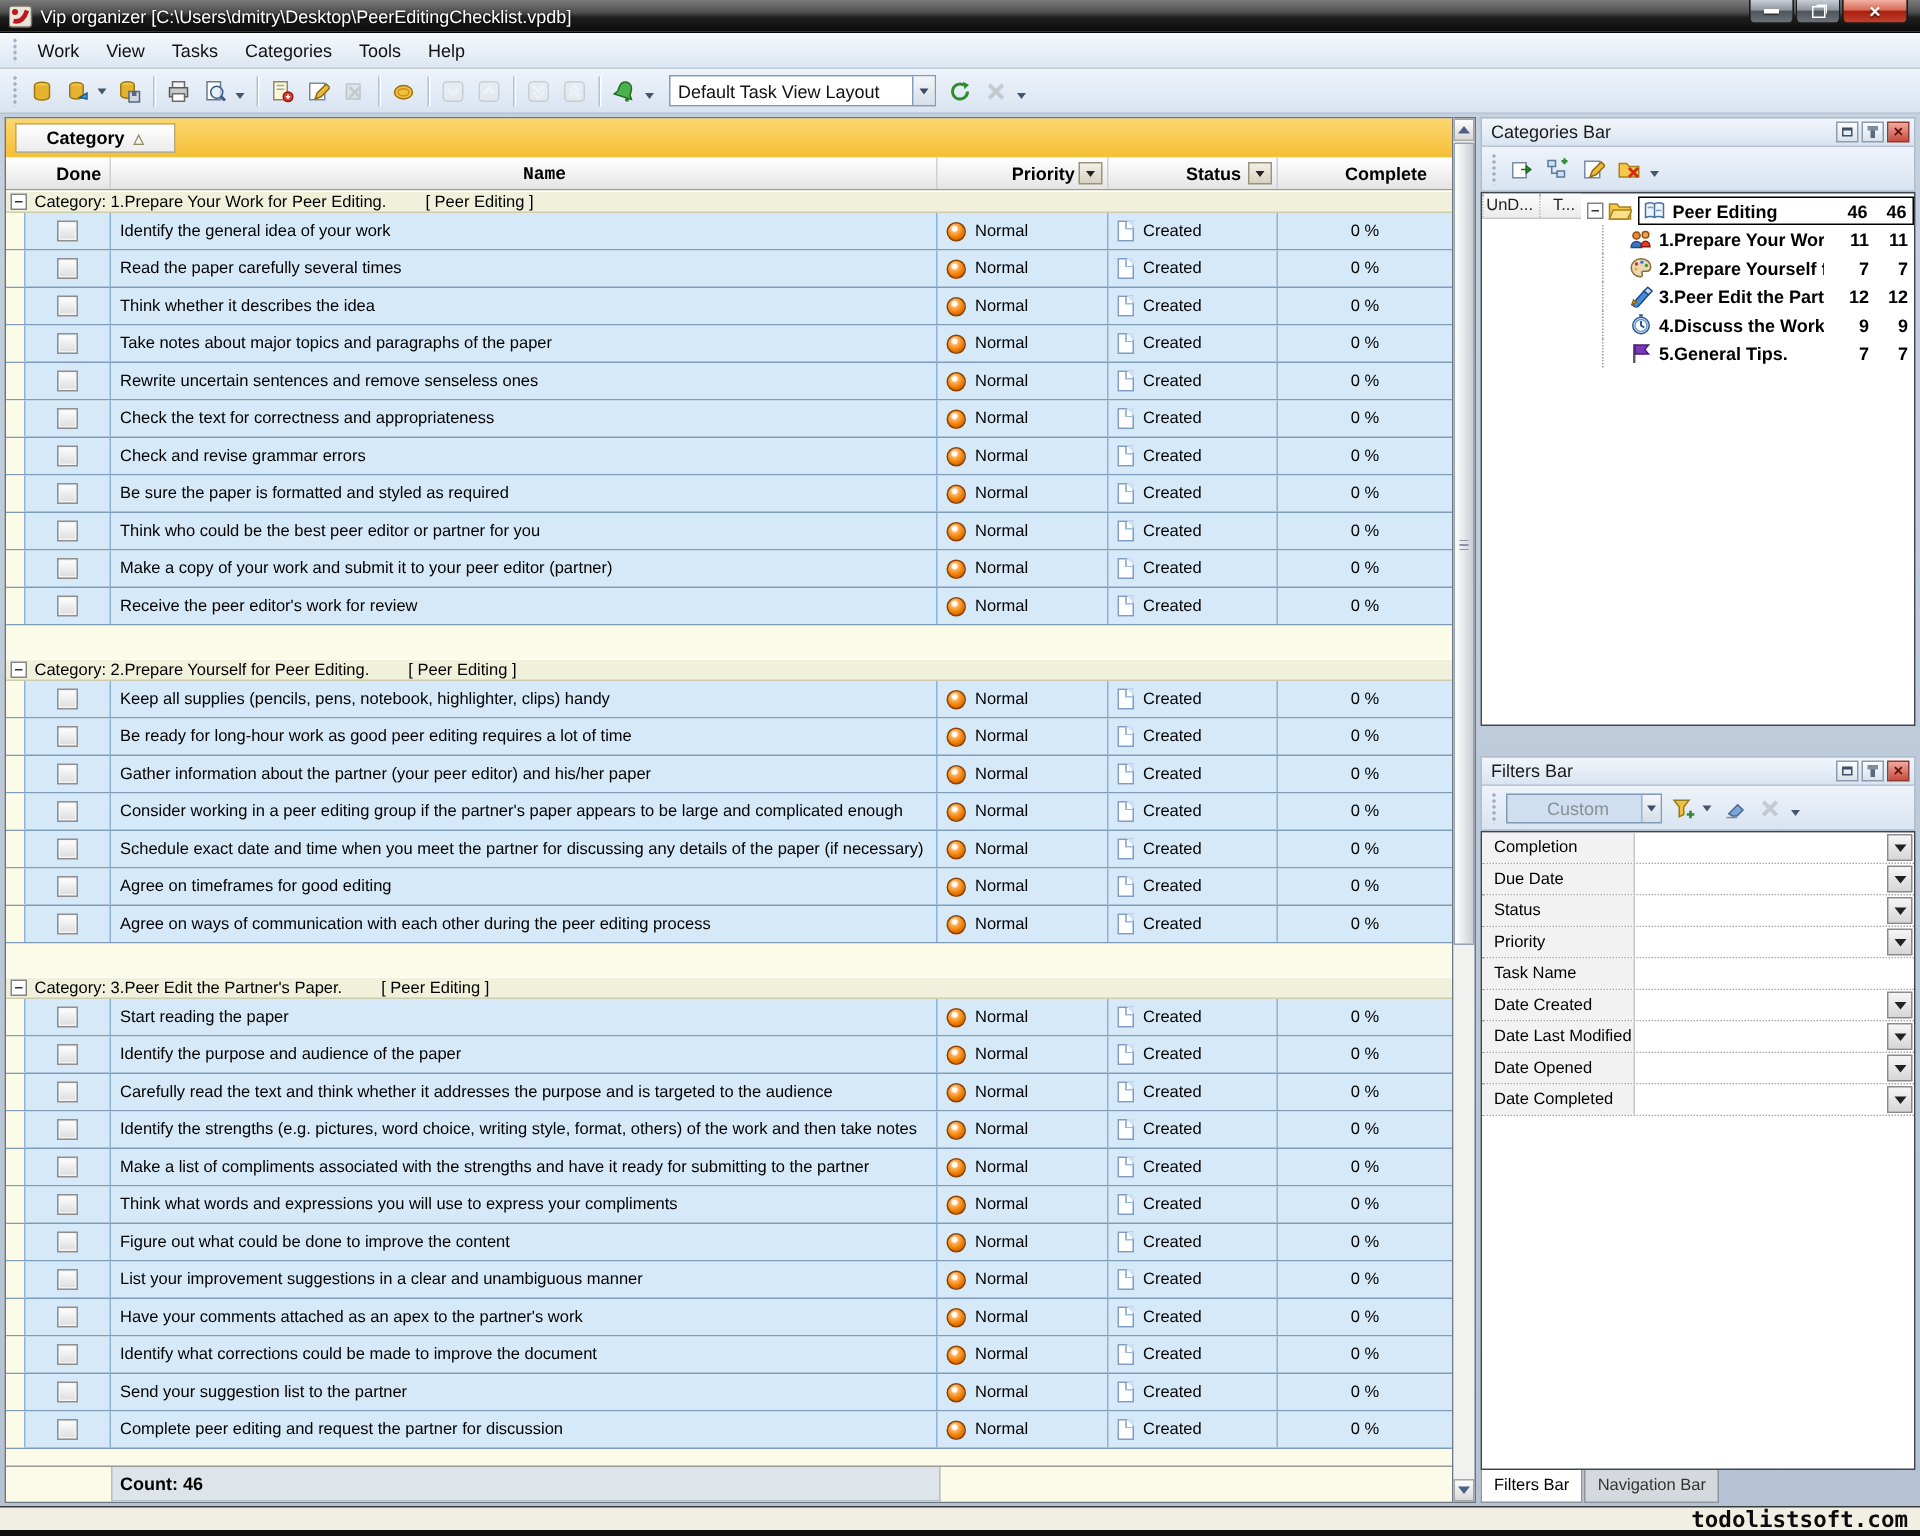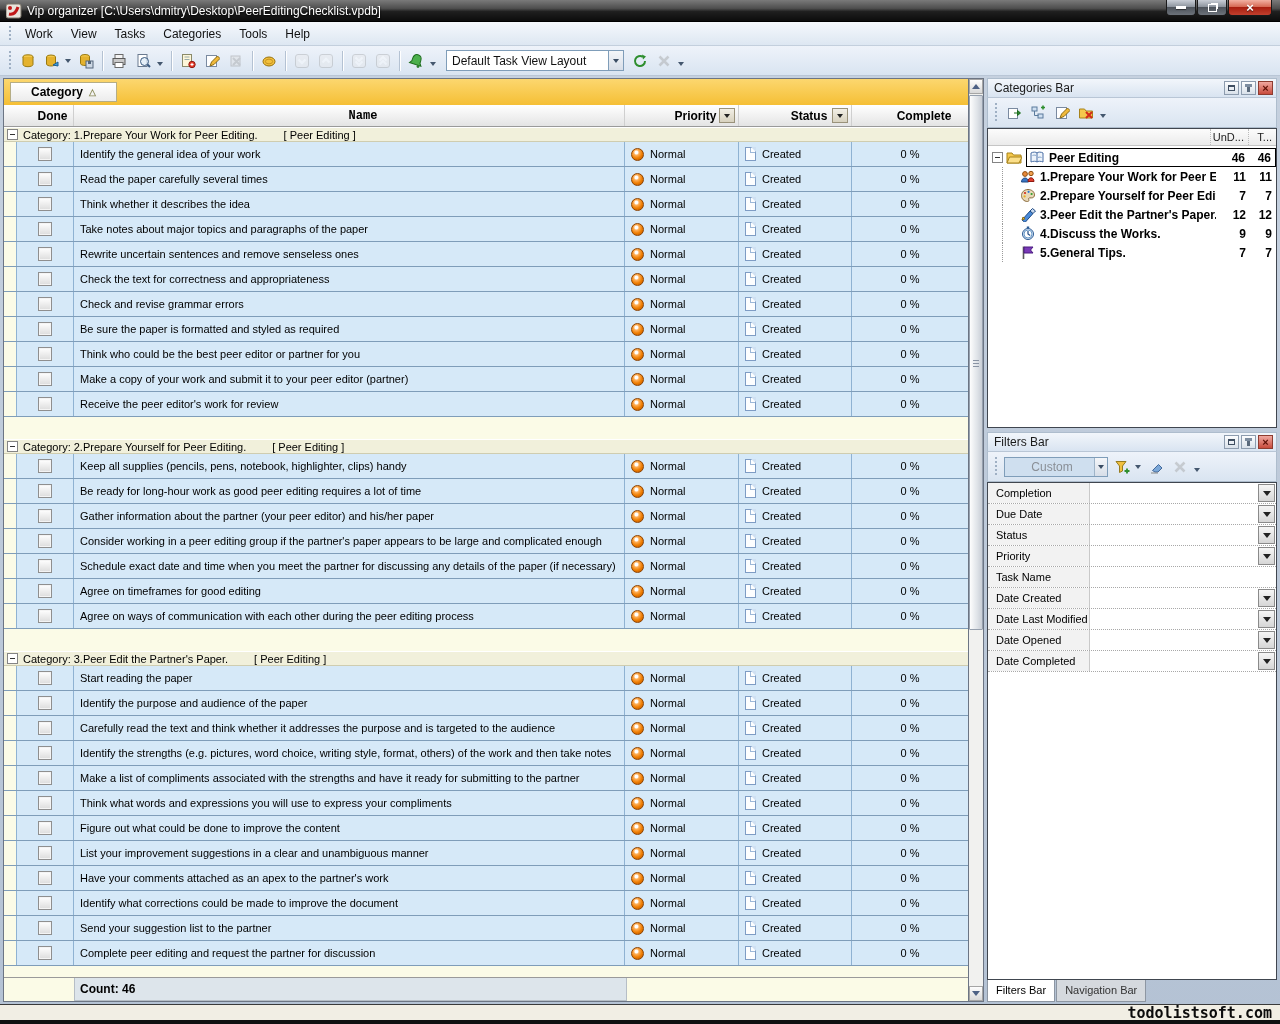--- a/index.html
+++ b/index.html
@@ -114,36 +114,36 @@
   .capbtn .rsq { width:7px; height:6px; border:1px solid #3f4e61; border-top-width:2px; }
   .capbtn .pin { width:3px; height:8px; background:#5a6a7c; position:relative; }
   .capbtn .pin::before { content:""; position:absolute; left:-2px; top:0; width:7px; height:3px; background:#7d8da0; }
   .capbtn.close { background:linear-gradient(#f0a8a0,#c84b3c); border-color:#8d3c30; }
   .capbtn.close span { color:#5d0f06; font-size:11px; font-weight:bold; line-height:1; }
 
   .panel-toolbar { height:30px; display:flex; align-items:center; background:linear-gradient(#eef3fa,#d9e4f1);
     border:1px solid #aebdcd; border-top:none; padding-left:2px; }
 
   .cat-panel { display:flex; flex-direction:column; }
-  .tree-wrap { height:300px; background:#fff; border:1px solid #40464f; overflow:hidden; display:flex; flex-direction:column; }
+  .tree-wrap { height:356px; background:#fff; border:1px solid #40464f; overflow:hidden; display:flex; flex-direction:row; }
   .tree-hdr { height:17px; display:flex; justify-content:flex-end; background:linear-gradient(#fcfcfc,#ebebeb);
     border-bottom:1px solid #c5c5c5; font-size:11px; color:#222; }
   .tree-hdr div { padding:2px 4px 0 0; text-align:right; border-left:1px dotted #bbb; }
   .th-undone { width:38px; } .th-total { width:28px; }
   .tree-row { height:19px; display:flex; align-items:center; font-size:12px; font-weight:bold; white-space:nowrap; }
   .tree-row .num { text-align:right; flex:none; padding-right:4px; }
   .num-undone { width:34px; } .num-total { width:26px; }
   .tree-ico { width:16px; height:15px; margin-right:4px; flex:none; }
   .tree-root-sel { flex:1; display:flex; align-items:center; border:1px solid #000; height:19px; min-width:0; padding-left:2px; }
   .tree-root-sel .lbl { flex:1; overflow:hidden; min-width:0; }
   .tree-child { padding-left:14px; }
   .tree-guide { width:16px; align-self:stretch; border-left:1px dotted #9a9a9a; margin-right:2px; flex:none; }
   .tree-child .lbl { flex:1; overflow:hidden; min-width:0; }
 
-  .filters-panel { flex:1; display:flex; flex-direction:column; margin-top:4px; min-height:0; }
+  .filters-panel { flex:1; display:flex; flex-direction:column; margin-top:20px; min-height:0; }
   .fcombo { display:flex; width:104px; height:20px; border:1px solid #7f9db9; background:#cfdfef; margin:0 2px;text-align:center; }
   .fcombo .val { flex:1; font-size:12px; color:#8a8f96; padding:2px 0 0 5px; }
   .fcombo .btn { width:13px; background:linear-gradient(#f4f6f9,#d7dee8); border-left:1px solid #9fb4c8; display:flex; align-items:center; justify-content:center; }
   .fcombo .btn i { width:0; height:0; border-left:3px solid transparent; border-right:3px solid transparent; border-top:4px solid #3a4c63; }
   .filter-grid { flex:1; background:#fff; border:1px solid #40464f; overflow:hidden; }
   .frow { height:21px; display:flex; border-bottom:1px dotted #a8a8a8; }
   .frow .flabel { width:102px; background:#f2f2f2; border-right:1px solid #c9c9c9; font-size:11px; padding:4px 0 0 8px; white-space:nowrap; overflow:hidden; }
   .frow .fvalue { flex:1; background:#fff; }
   .frow .fdd { width:17px; margin:1px; background:linear-gradient(#f6f6f6,#d6d6d6); border:1px solid #8a8a8a; display:flex; align-items:center; justify-content:center; }
   .frow .fdd i { width:0; height:0; border-left:4px solid transparent; border-right:4px solid transparent; border-top:5px solid #222; }

